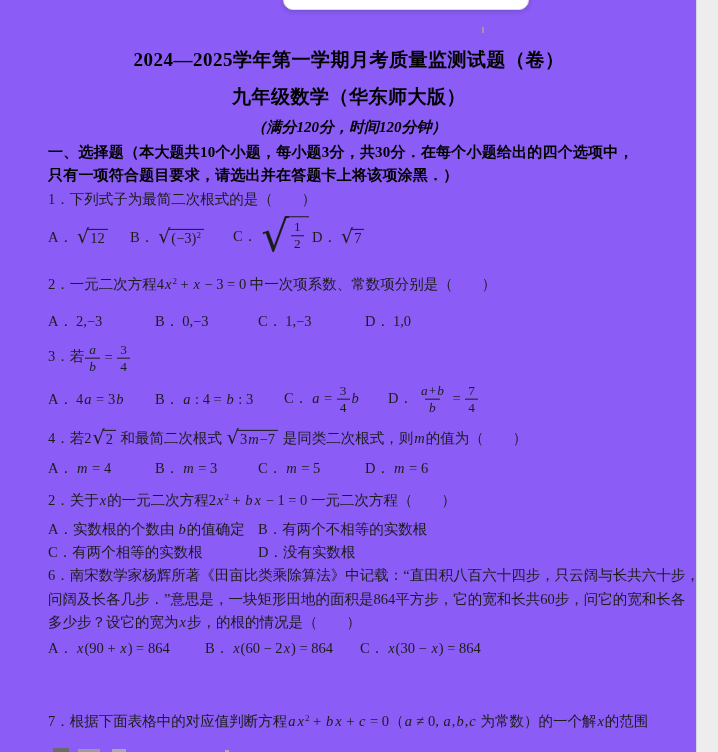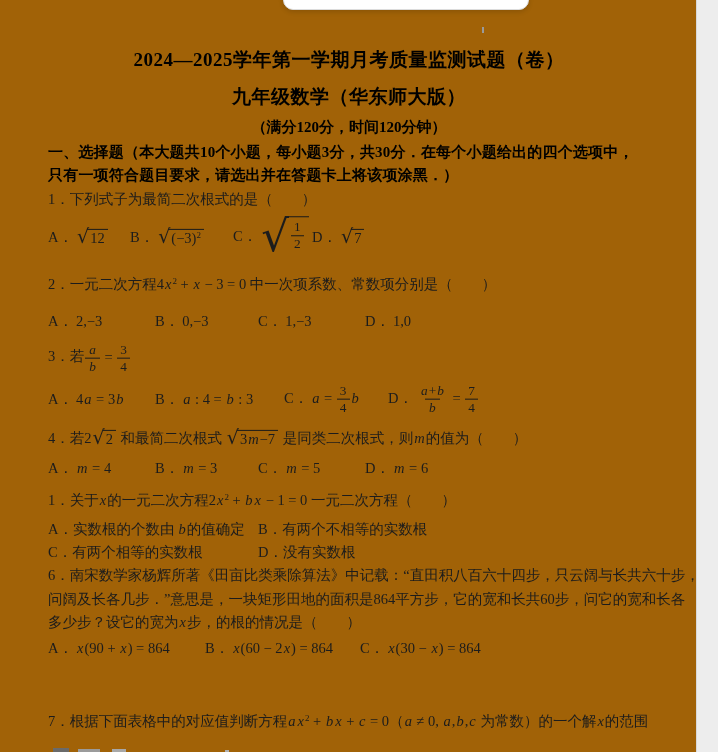--- a/index.html
+++ b/index.html
@@ -1,18 +1,18 @@
 <!DOCTYPE html>
 <html><head>
 <meta charset="utf-8">
 <style>
   html,body { margin:0; padding:0; }
   .screen {
     position:relative; width:718px; height:752px; overflow:hidden;
-    background:#a16207; color:#1c1c1c;
+    background:#8b5cf6; color:#1c1c1c;
     font-family:"Liberation Serif","DejaVu Serif",serif;
     font-size:14.5px;
   }
   .gutter {
     position:absolute; top:0; right:0; width:21px; height:752px;
     background:#ededed; border-left:1px solid #d8d8d8;
   }
   .float-frag {
     position:absolute; left:283px; top:-16px; width:244px; height:24px;
     background:#fff; border:1px solid #dcdcdc; border-radius:10px;
@@ -20,21 +20,21 @@
   }
   .speck { position:absolute; left:482px; top:27px; width:2px; height:6px; background:#9a9a9a; }
 
   .row {
     position:absolute; left:48px; white-space:pre;
     transform:translateY(-50%);
   }
   .center { left:9px; width:680px; text-align:center; }
   .bold { font-weight:700; color:#000; }
   .t19 { font-size:19px; letter-spacing:0.5px; }
-  .t15 { font-size:15px; }
+  .t15 { font-size:15px;font-style:italic; }
   .sec { font-size:15px; font-weight:700; color:#000; letter-spacing:0.2px; }
 
   .optrow { position:absolute; left:0; width:697px; }
   .opt { position:absolute; top:50%; transform:translateY(-50%); white-space:pre; }
   .opt > span:first-child { margin-right:3px; }
 
   
   .m { display:inline; }
   .v { font-style:italic; padding:0 1px; }
   sup { font-size:0.62em; vertical-align:0.55em; line-height:0; }
@@ -92,21 +92,21 @@
   </div>
 
   <div class="row" style="top:439px"><span>4．若</span><span class="m"><span>2</span><span class="sqrt"><span class="radsym">√</span><span class="radicand"><span>2</span></span></span></span><span> 和最简二次根式 </span><span class="m"><span class="sqrt"><span class="radsym">√</span><span class="radicand"><span>3</span><span class="v">m</span><span>−7</span></span></span></span><span> 是同类二次根式，则</span><span class="m"><span class="v">m</span></span><span>的值为（　　）</span></div>
   <div class="optrow" style="top:457px;height:22px">
     <span class="opt" style="left:48px"><span>A．</span><span class="m"><span class="v">m</span><span> = 4</span></span></span>
     <span class="opt" style="left:155px"><span>B．</span><span class="m"><span class="v">m</span><span> = 3</span></span></span>
     <span class="opt" style="left:258px"><span>C．</span><span class="m"><span class="v">m</span><span> = 5</span></span></span>
     <span class="opt" style="left:365px"><span>D．</span><span class="m"><span class="v">m</span><span> = 6</span></span></span>
   </div>
 
-  <div class="row" style="top:500px"><span>1．关于</span><span class="m"><span class="v">x</span></span><span>的一元二次方程</span><span class="m"><span>2</span><span class="v">x</span><sup>2</sup><span> + </span><span class="v">b</span><span class="v">x</span><span> − 1 = 0</span></span><span> 一元二次方程（　　）</span></div>
+  <div class="row" style="top:500px"><span>2．关于</span><span class="m"><span class="v">x</span></span><span>的一元二次方程</span><span class="m"><span>2</span><span class="v">x</span><sup>2</sup><span> + </span><span class="v">b</span><span class="v">x</span><span> − 1 = 0</span></span><span> 一元二次方程（　　）</span></div>
   <div class="optrow" style="top:518px;height:22px">
     <span class="opt" style="left:258px"><span>B．有两个不相等的实数根</span></span>
     <span class="opt" style="left:48px"><span>A．实数根的个数由</span><span class="m"><span class="v">b</span></span><span>的值确定</span></span>
   </div>
   <div class="optrow" style="top:541px;height:22px">
     <span class="opt" style="left:48px"><span>C．有两个相等的实数根</span></span>
     <span class="opt" style="left:258px"><span>D．没有实数根</span></span>
   </div>
 
   <div class="row" style="top:575px">6．南宋数学家杨辉所著《田亩比类乘除算法》中记载：“直田积八百六十四步，只云阔与长共六十步，</div>

